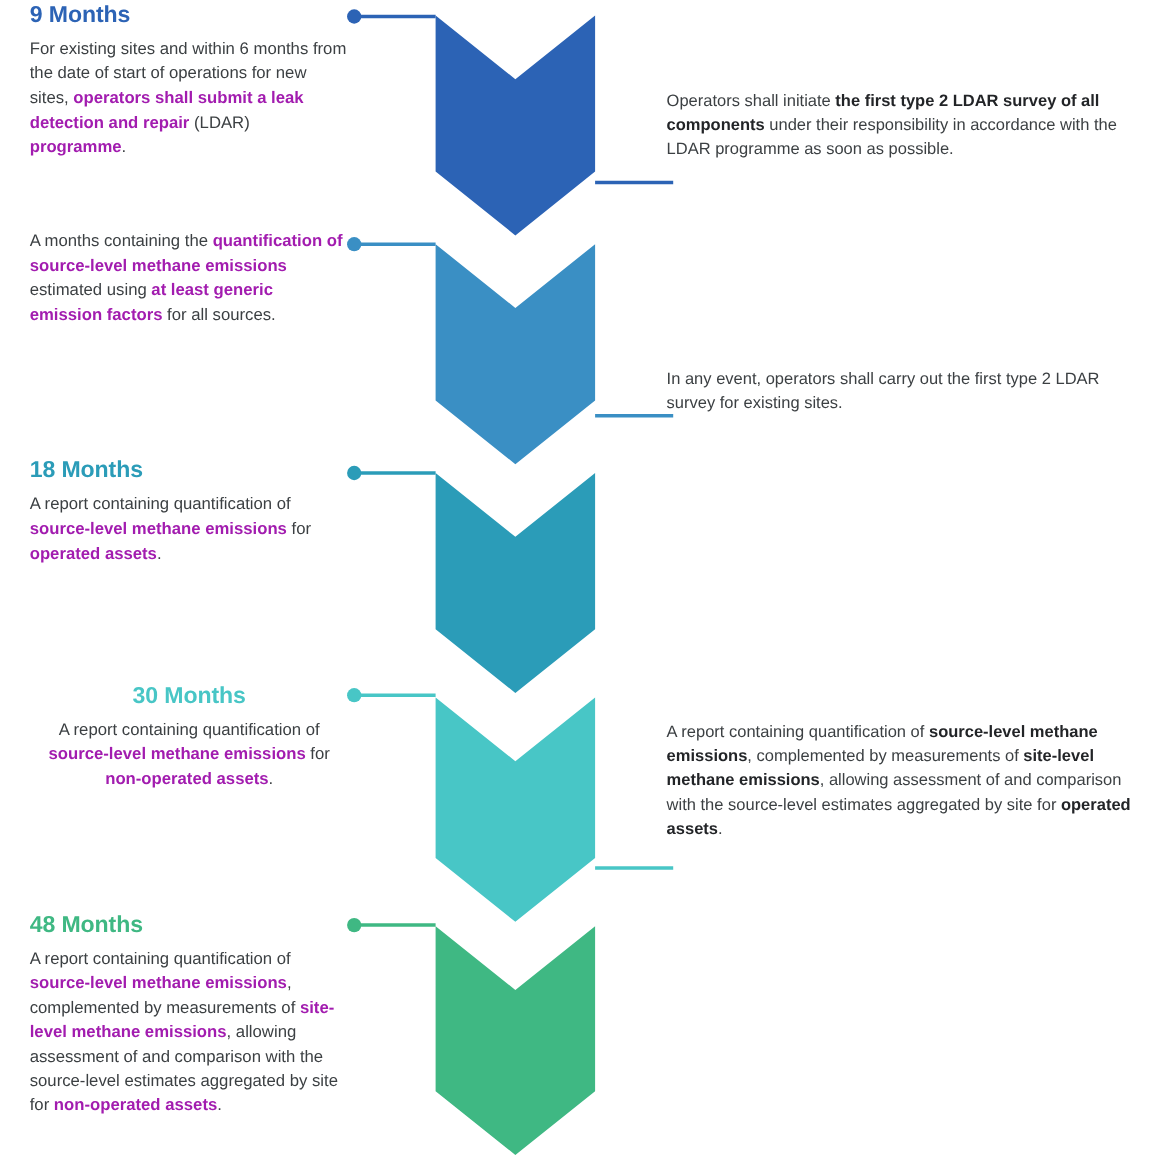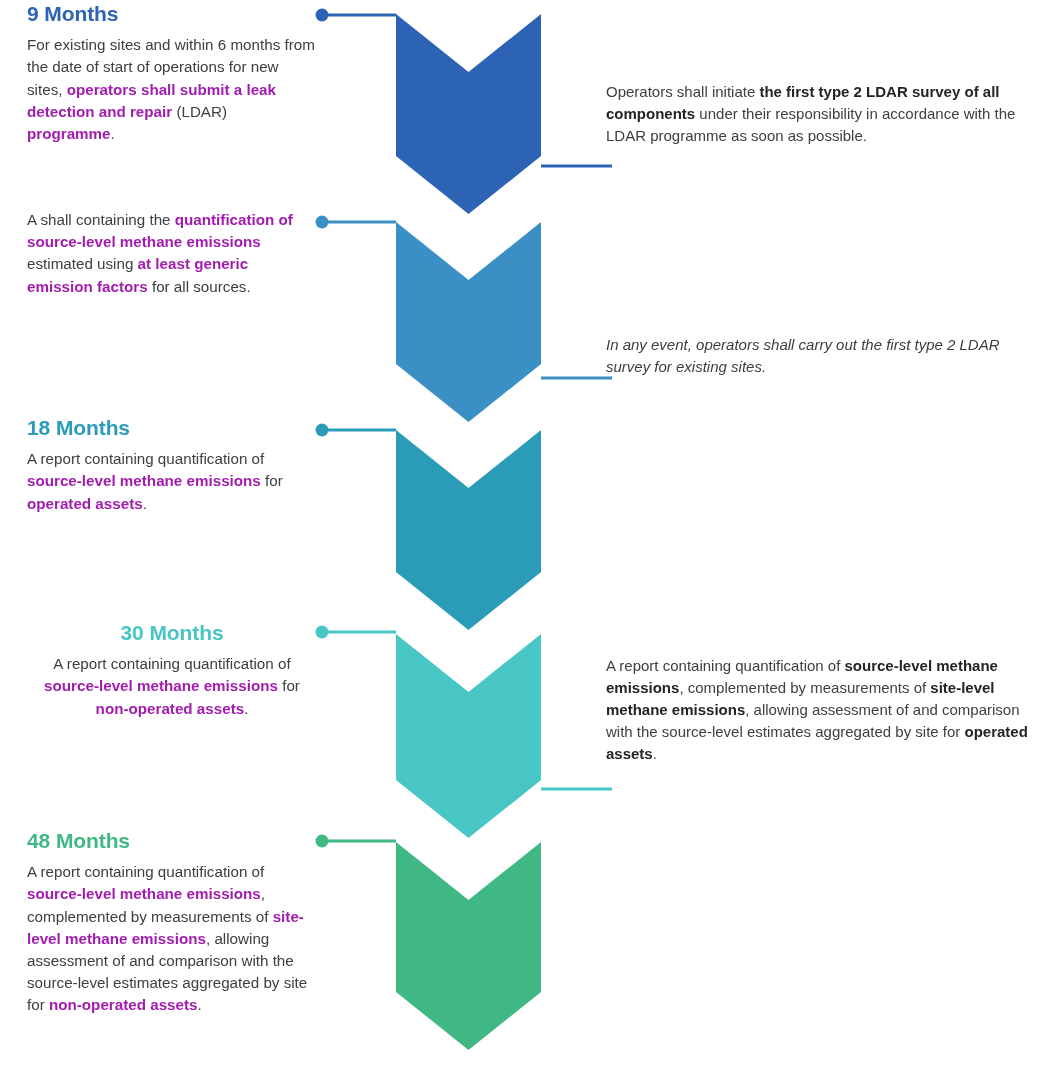--- a/index.html
+++ b/index.html
@@ -67,21 +67,21 @@
 
   
   #ms-0 { top: 2px; }
   #ms-1 { top: 209px; }
   #ms-2 { top: 416px; }
   #ms-3 { top: 621px; text-align: center; }
   #ms-4 { top: 829px; }
 
   
   #note-0 { top: 81px; }
-  #note-1 { top: 334px; font-style: italic; }
+  #note-1 { top: 334px; }
   #note-2 { top: 655px; }
 </style>
 </head>
 <body>
 
 <div id="stage">
 
   <svg id="graphics" viewBox="0 0 1050 1065" width="1050" height="1065">
     <g id="chevron-group">
         <path d="M 396 14 L 468.5 72 L 541 14 L 541 156 L 468.5 214 L 396 156 Z" fill="#2C63B5"></path>
@@ -108,21 +108,21 @@
         <line x1="541" y1="789" x2="612" y2="789" stroke="#48C6C6" stroke-width="3.2"></line>
       </g>
   </svg>
 
   <div class="milestone" id="ms-0">
     <h2 class="milestone-title" style="color: rgb(44, 99, 181);">9 Months</h2>
     <p class="milestone-body"><span>For existing sites and within 6 months from the date of start of operations for new sites, </span><b>operators shall submit a leak detection and repair</b><span> (LDAR) </span><b>programme</b><span>.</span></p>
   </div>
 
   <div class="milestone" id="ms-1">
-    <p class="milestone-body"><span>A shall containing the </span><b>quantification of source-level methane emissions</b><span> estimated using </span><b>at least generic emission factors</b><span> for all sources.</span></p>
+    <p class="milestone-body"><span>A months containing the </span><b>quantification of source-level methane emissions</b><span> estimated using </span><b>at least generic emission factors</b><span> for all sources.</span></p>
   </div>
 
   <div class="milestone" id="ms-2">
     <h2 class="milestone-title" style="color: rgb(43, 156, 184);">18 Months</h2>
     <p class="milestone-body"><span>A report containing quantification of </span><b>source-level methane emissions</b><span> for </span><b>operated assets</b><span>.</span></p>
   </div>
 
   <div class="milestone" id="ms-3">
     <h2 class="milestone-title" style="color: rgb(72, 198, 198);">30 Months</h2>
     <p class="milestone-body"><span>A report containing quantification of </span><b>source-level methane emissions</b><span> for </span><b>non-operated assets</b><span>.</span></p>

